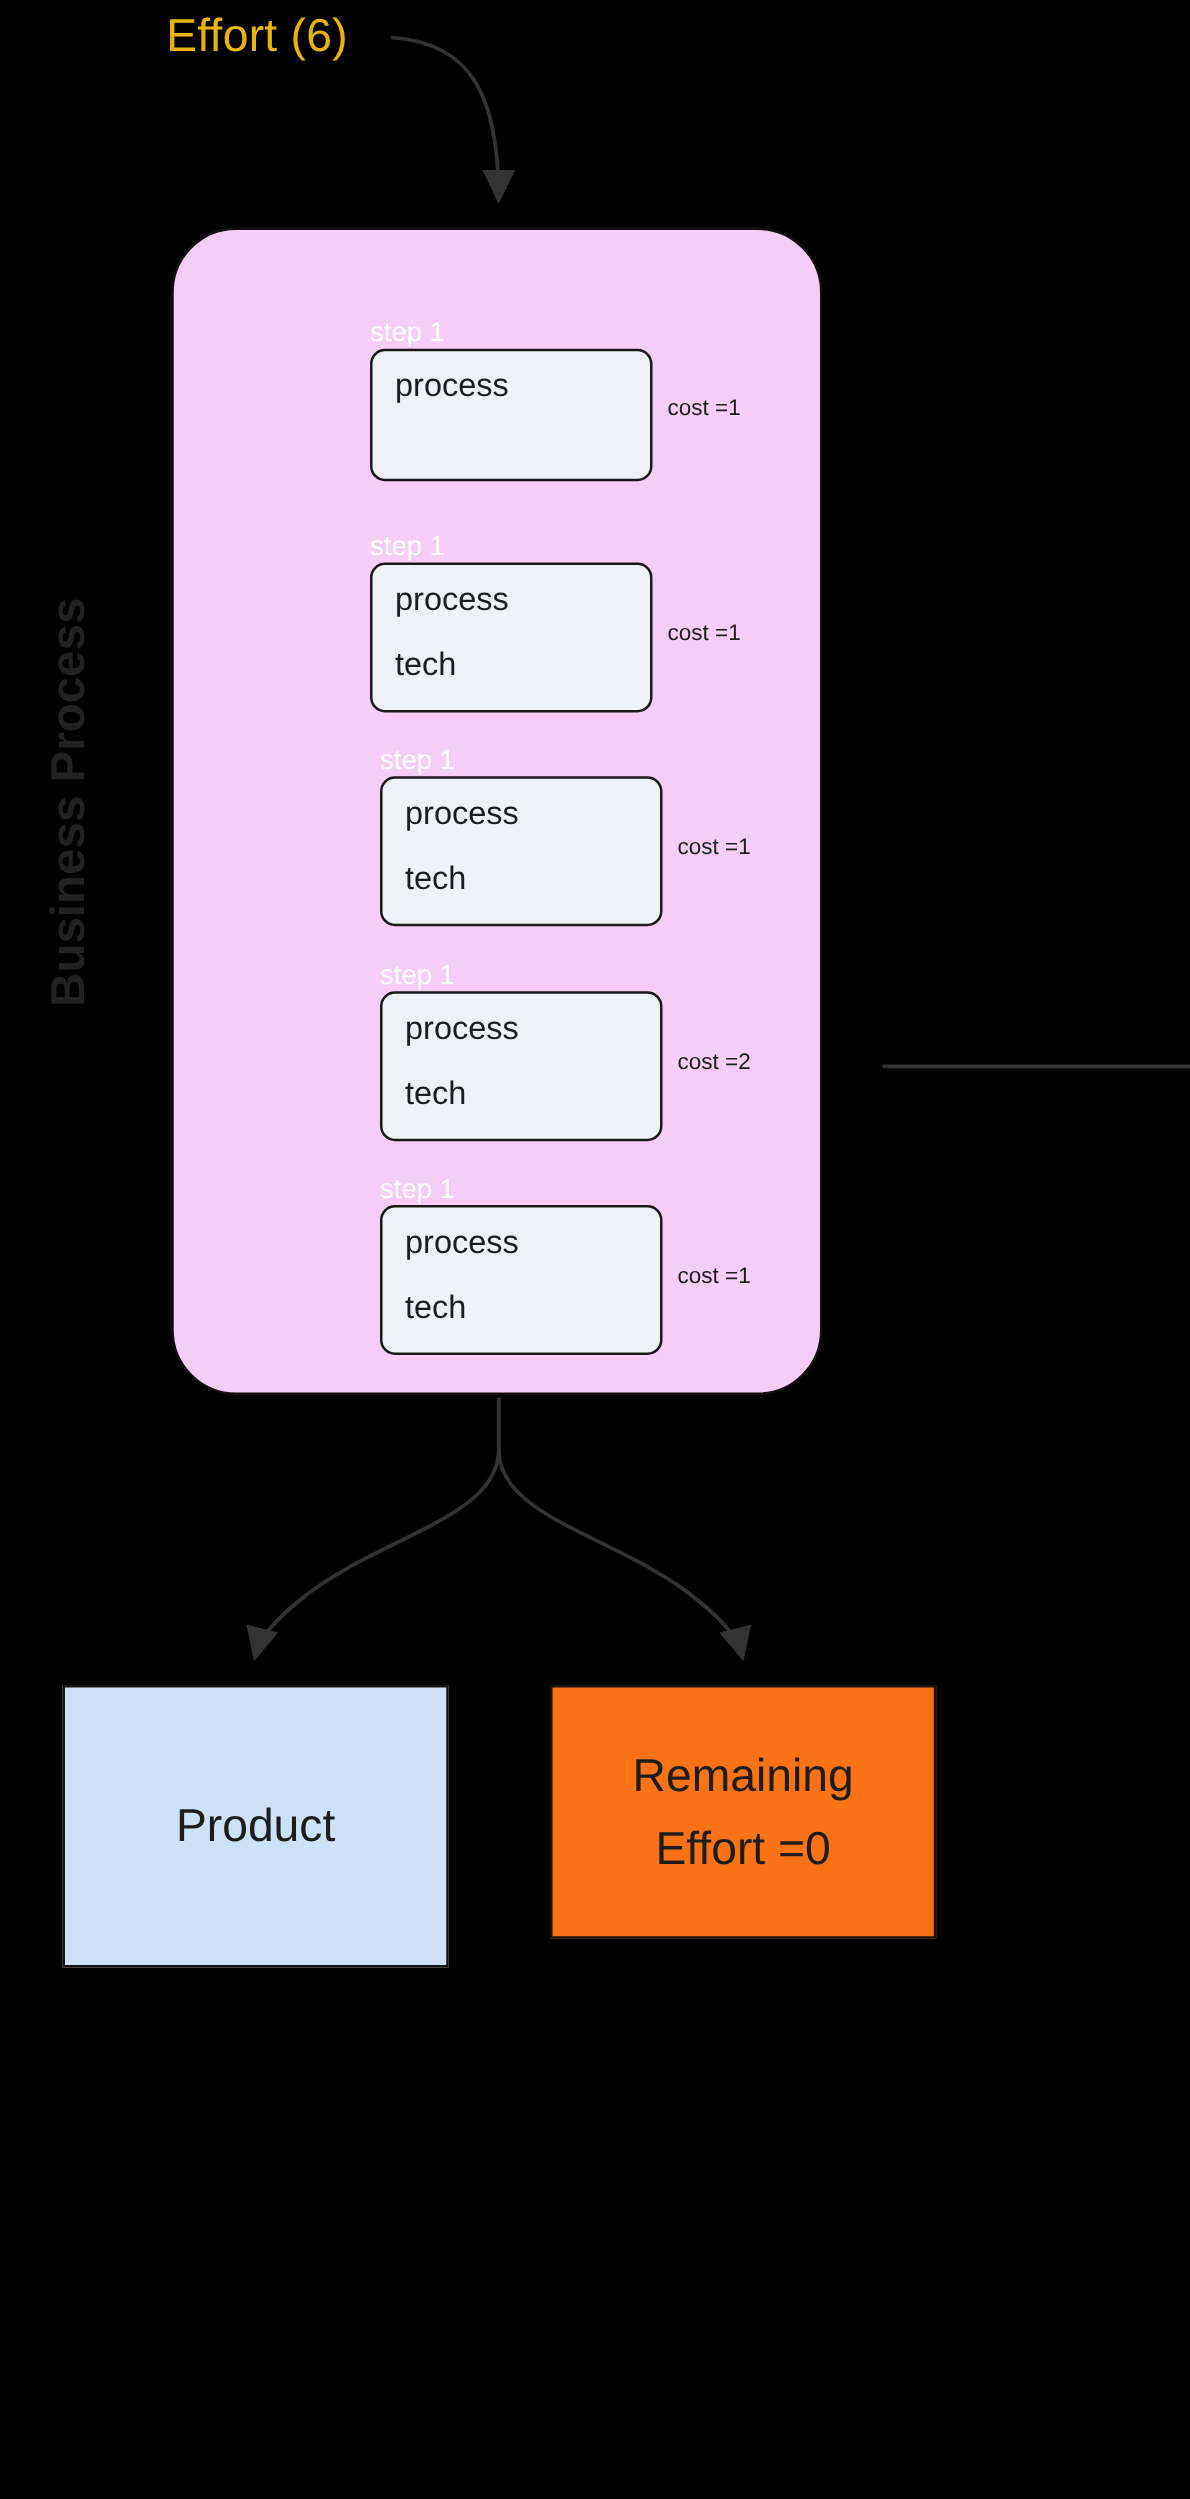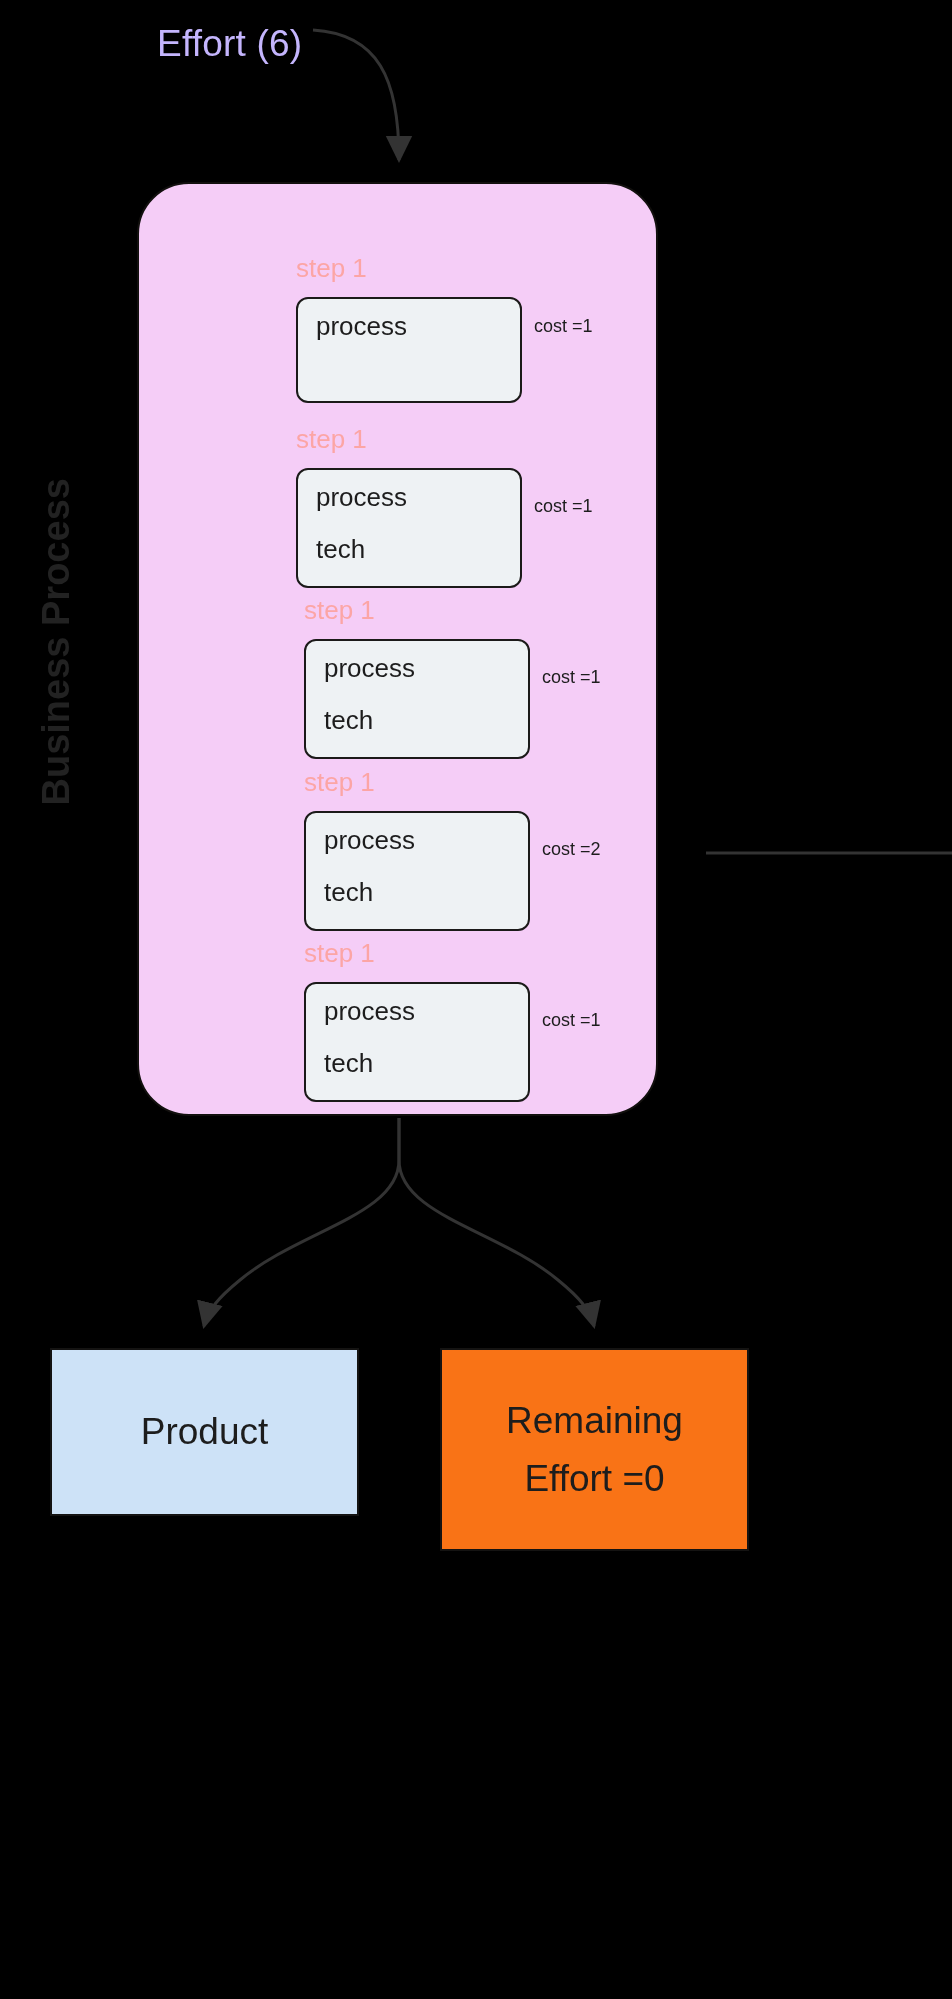--- a/index.html
+++ b/index.html
@@ -5,24 +5,23 @@
   html,body{margin:0;padding:0;background:#000;}
   body{
     width:952px;height:1999px;position:relative;overflow:hidden;
     font-family:"Liberation Sans", sans-serif;
     -webkit-font-smoothing:antialiased;
   }
   #stage{position:absolute;inset:0;}
 
   
   #effort-label{
-    position:absolute; left:133px; top:23px;
-    font-size:37px; color:#c4b5fd; letter-spacing:.2px;
+    position:absolute; left:133px; top:8px;
+    font-size:37px; color:#eab308; letter-spacing:.2px;
     white-space:nowrap;
-    margin-left:24px;
   }
 
   
   #lane-title{
     position:absolute; left:-104px; top:624px;
     width:320px; text-align:center;
     transform:rotate(-90deg);
     transform-origin:center center;
     font-size:38px; font-weight:bold; color:#222;
     white-space:nowrap;
@@ -35,24 +34,24 @@
     background:#f5cdf7;
     border:2.5px solid #12100e;
     border-radius:52px;
     box-sizing:border-box;
   }
 
   
   .step{ position:absolute; }
   .step-label{
     position:absolute; top:0; left:0;
-    font-size:26px; color:#fca5a5; white-space:nowrap;
+    font-size:22px; color:#ffffff; white-space:nowrap;
   }
   .step-node{
-    position:absolute; left:0; top:44px;
+    position:absolute; left:0; top:26px;
     background:#eef2f4;
     border:2.5px solid #1b1a19;
     border-radius:12px;
     box-sizing:border-box;
     padding:14px 18px 12px 18px;
   }
   .step-node .line{
     font-size:26px; color:#1d1d1d; line-height:1.0; white-space:nowrap;
   }
   .step-node .line + .line{ margin-top:26px; }
@@ -86,21 +85,21 @@
   .result{
     position:absolute;
     border:2.5px solid #141312;
     box-sizing:border-box;
     display:flex; flex-direction:column;
     align-items:center; justify-content:center;
     font-size:37px; color:#1d1d1d; line-height:1.55;
     text-align:center;
   }
   #product-node{
-    left:50px; top:1348px; width:309px; height:168px;
+    left:50px; top:1348px; width:309px; height:226px;
     background:#cde2f7;
   }
   #remaining-node{
     left:440px; top:1348px; width:309px; height:203px;
     background:#f97316;
   }
 
   
   #edges{position:absolute;left:0;top:0;width:952px;height:1999px;pointer-events:none;}
 </style>

